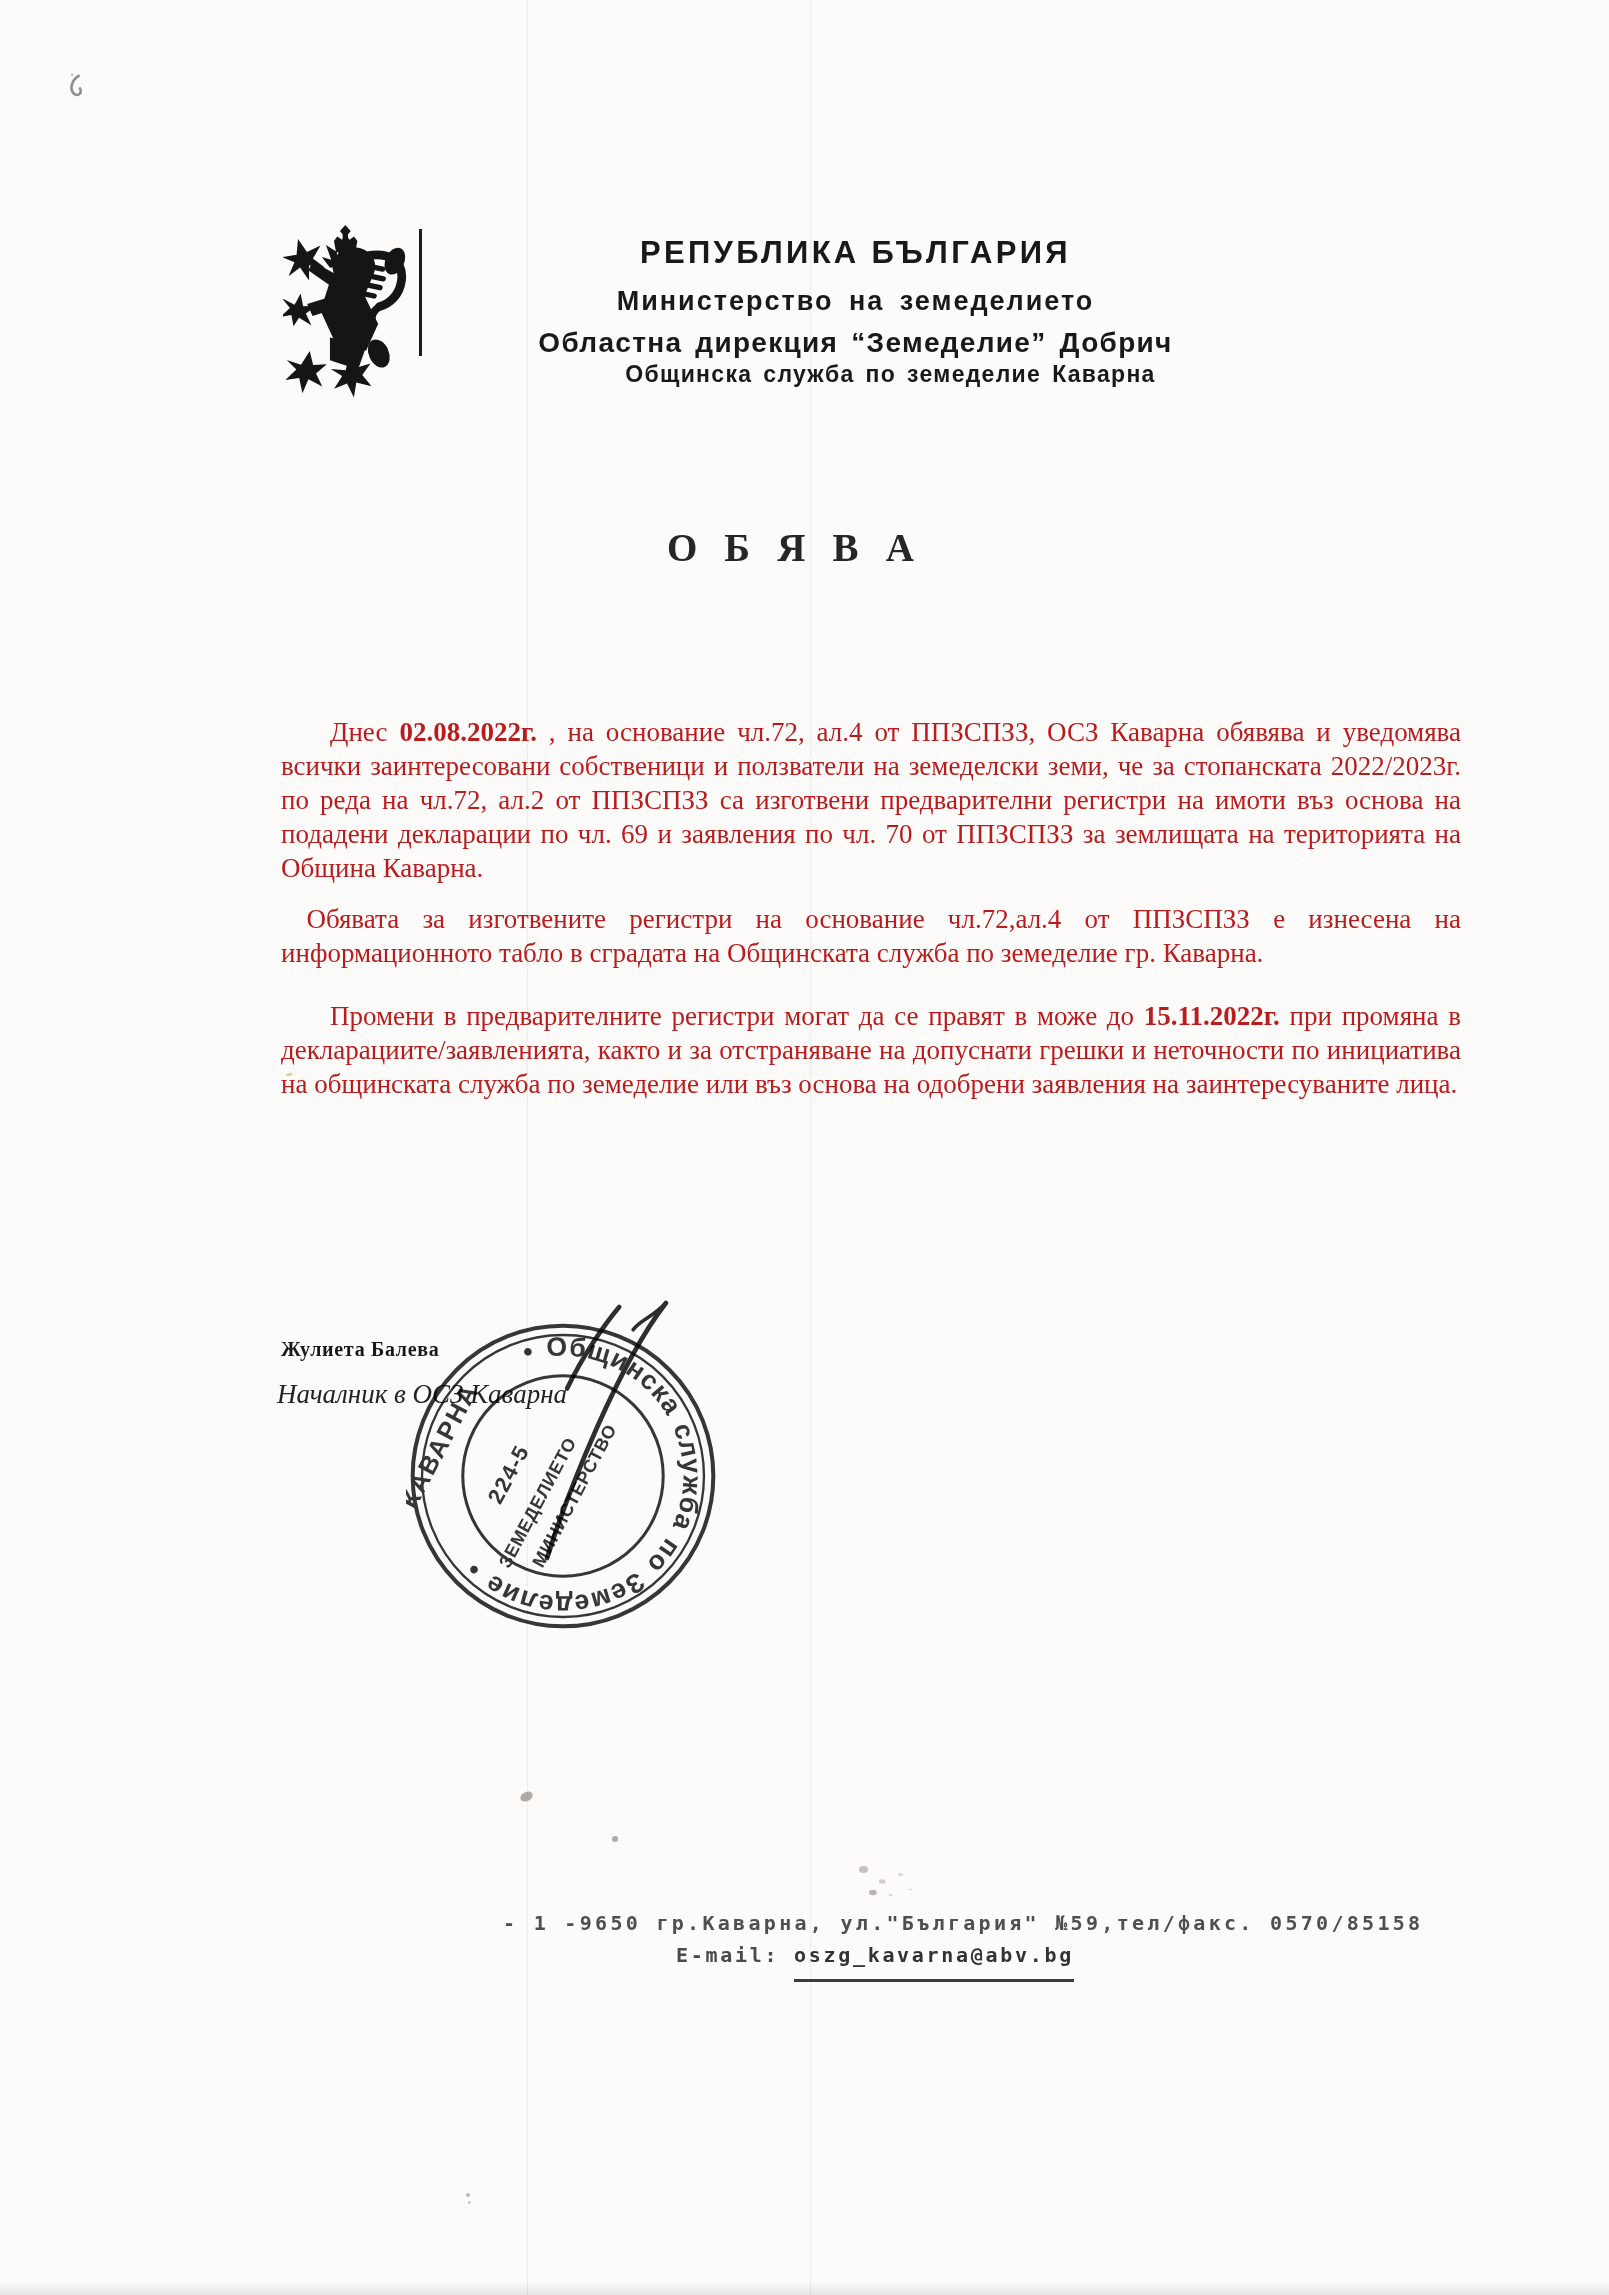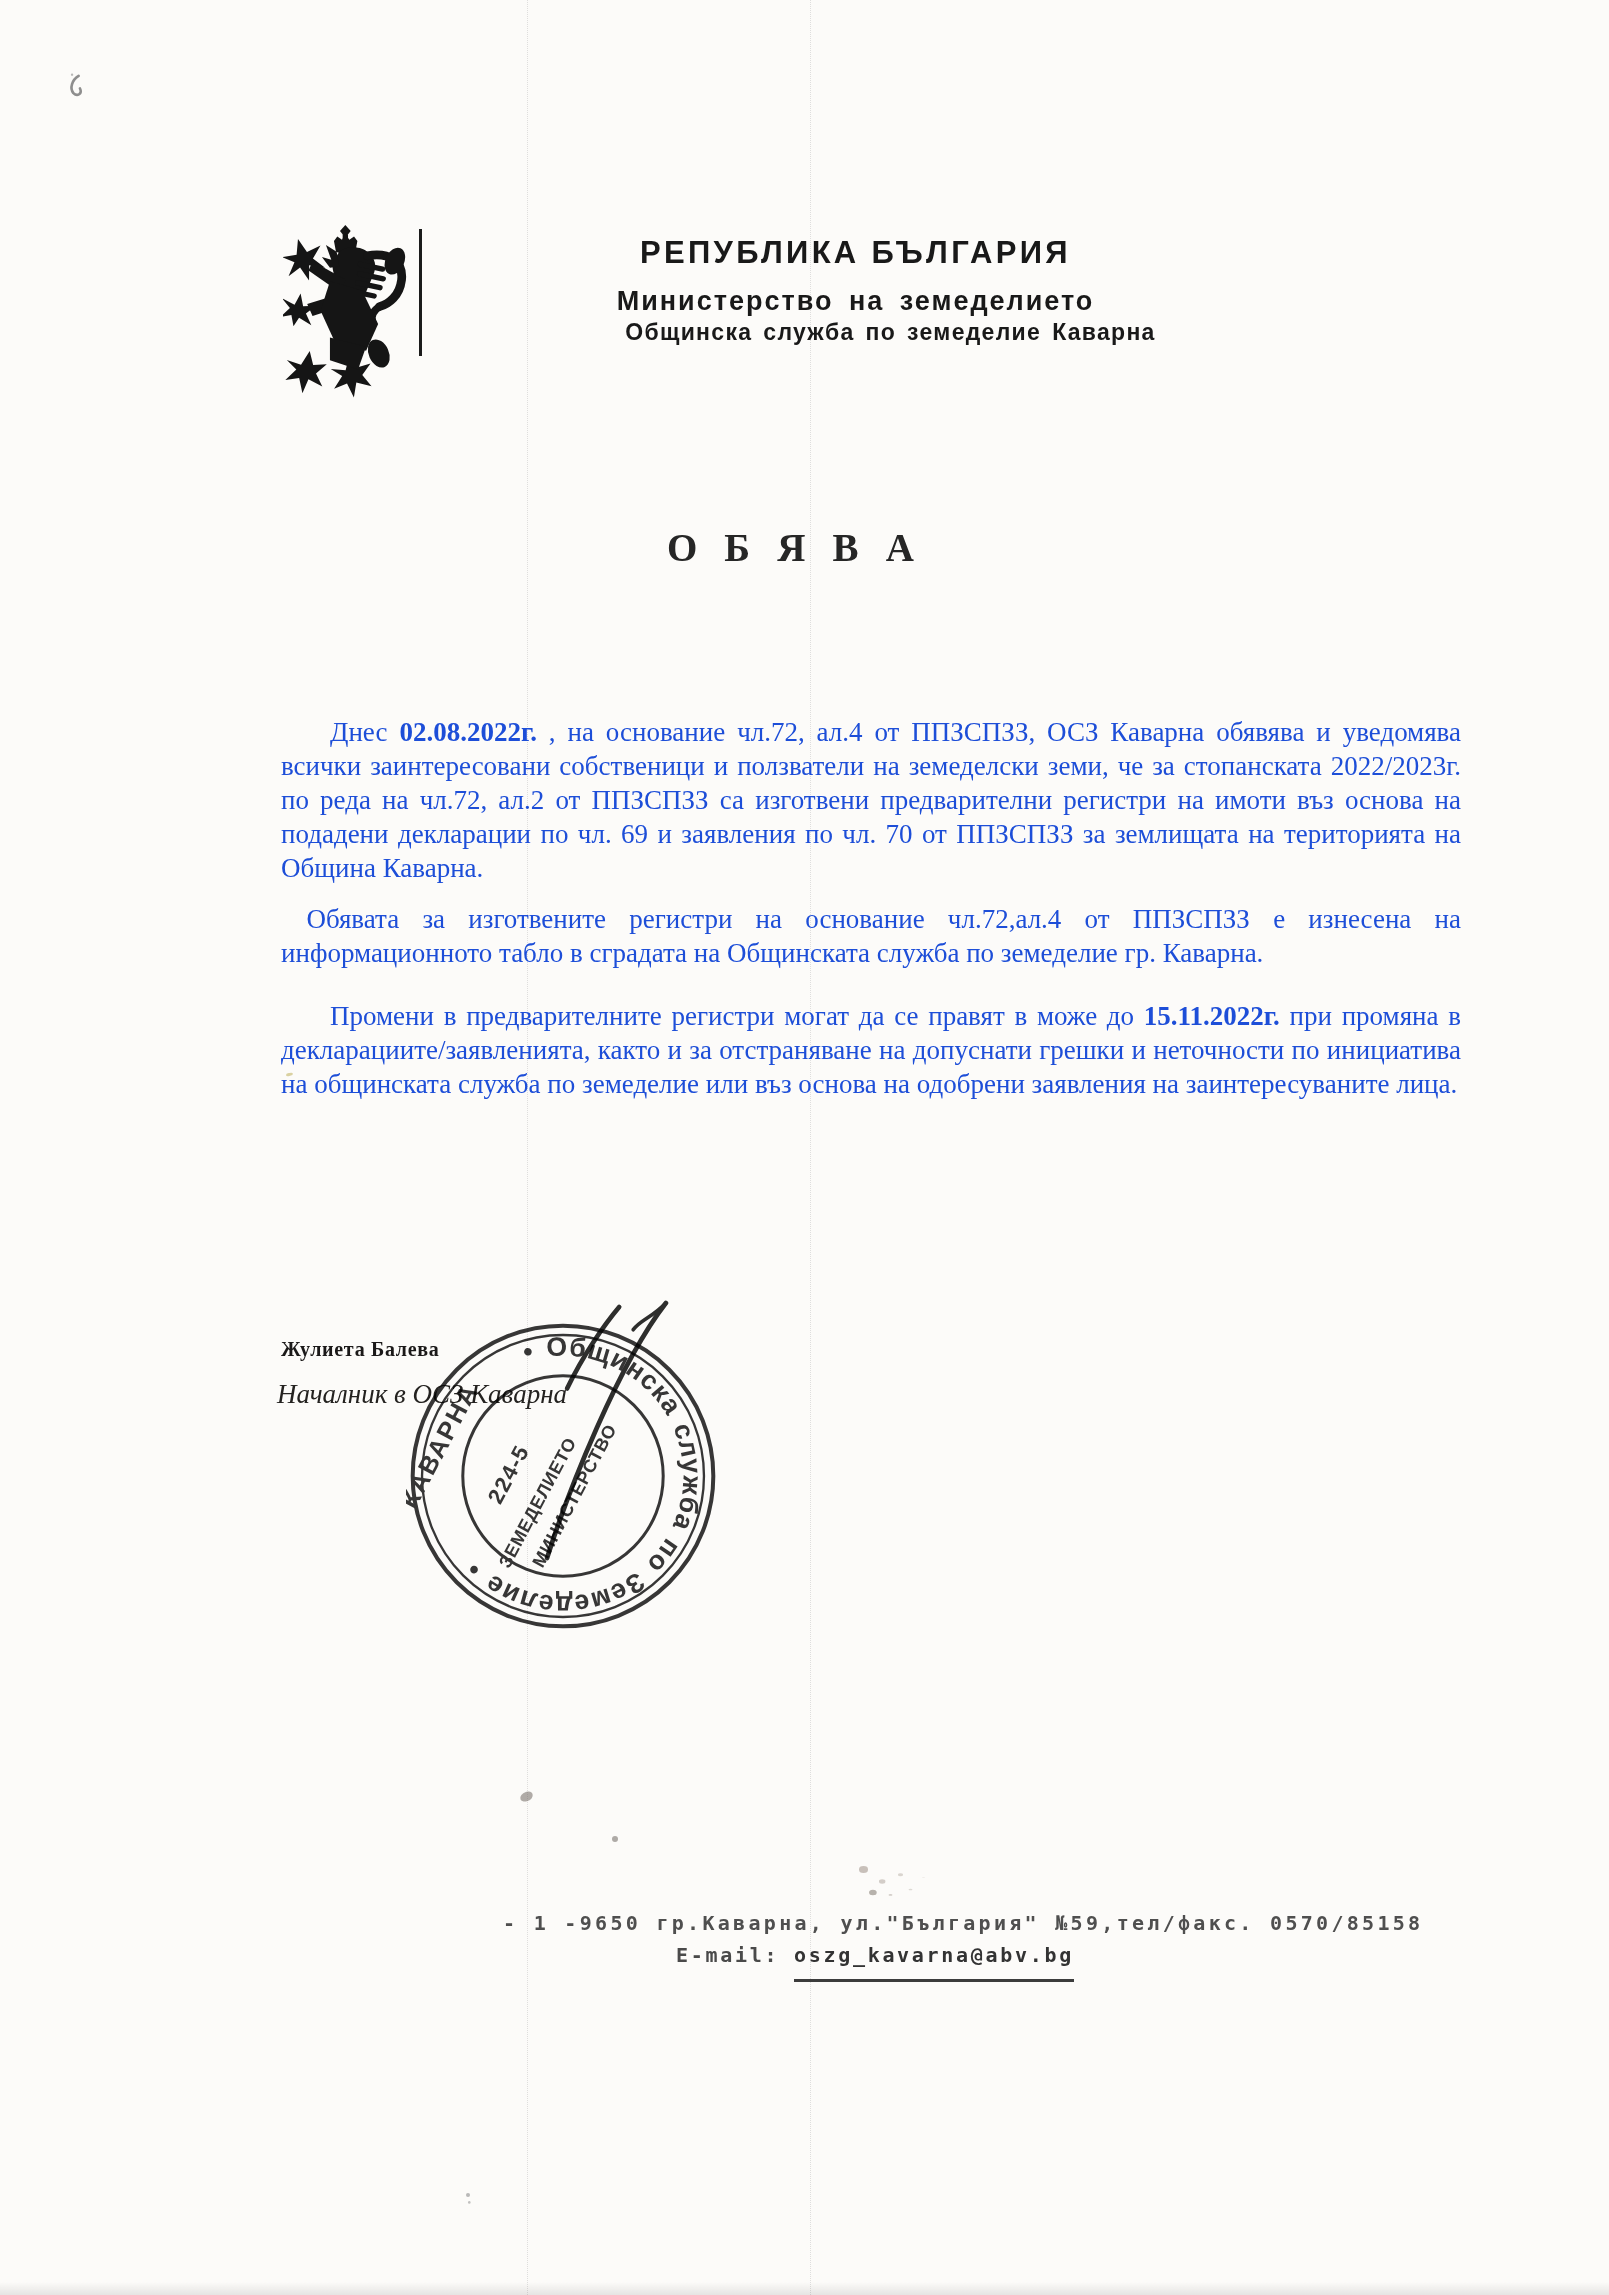--- a/index.html
+++ b/index.html
@@ -33,21 +33,21 @@
   
   .doc-title{
     position:absolute;left:50%;top:525px;transform:translateX(-54%);
     font-family:"Liberation Serif",serif;font-weight:700;
     font-size:39px;letter-spacing:8.7px;color:#262626;white-space:nowrap;
   }
 
   
   .doc-body{
     position:absolute;left:281px;top:715px;width:1180px;
-    font-size:27px;line-height:34px;color:#1d4ed8;text-align:justify;
+    font-size:27px;line-height:34px;color:#b91c1c;text-align:justify;
   }
   .doc-body p{margin:0;}
   .para-0{text-indent:49px;margin-bottom:17.4px !important;}
   .para-1{text-indent:25.4px;margin-bottom:29px !important;}
   .para-2{text-indent:23px;margin-bottom:33px !important;}
   .para-3{text-indent:49px;}
   .doc-body b{font-weight:700;}
 
   
   .sig-name{position:absolute;left:281px;top:1338px;
@@ -136,20 +136,21 @@
         </g>
         <ellipse cx="143" cy="192" rx="15" ry="22" transform="rotate(-24 143 192)"></ellipse>
         <path d="M70,168 L124,182 112,216 70,202 Z"></path>
       </g>
     </svg>
   </div>
   <div class="lh-divider"></div>
   <div class="lh-text">
     <div class="lh1">РЕПУБЛИКА БЪЛГАРИЯ</div>
     <div class="lh2">Министерство на земеделието</div>
+    <div class="lh3">Областна дирекция “Земеделие” Добрич</div>
     <div class="lh4">Общинска служба по земеделие Каварна</div>
   </div>
 
   <div class="doc-title">О Б Я В А</div>
 
   <main class="doc-body">
       <p class="para-0"><span>Днес </span><b>02.08.2022г.</b><span> , на основание чл.72, ал.4 от ППЗСПЗЗ, ОСЗ Каварна обявява и уведомява всички заинтересовани собственици и ползватели на земеделски земи, че за стопанската 2022/2023г. по реда на чл.72, ал.2 от ППЗСПЗЗ са изготвени предварителни регистри на имоти въз основа на подадени декларации по чл. 69 и заявления по чл. 70 от ППЗСПЗЗ за землищата на територията на Община Каварна.</span></p>
       <p class="para-1"><span>Обявата за изготвените регистри на основание чл.72,ал.4 от ППЗСПЗЗ е изнесена на информационното табло в сградата на Общинската служба по земеделие гр. Каварна.</span></p>
       <p class="para-3"><span>Промени в предварителните регистри могат да се правят в може до </span><b>15.11.2022г.</b><span> при промяна в декларациите/заявленията, както и за отстраняване на допуснати грешки и неточности по инициатива на общинската служба по земеделие или въз основа на одобрени заявления на заинтересуваните лица.</span></p>
     </main>

